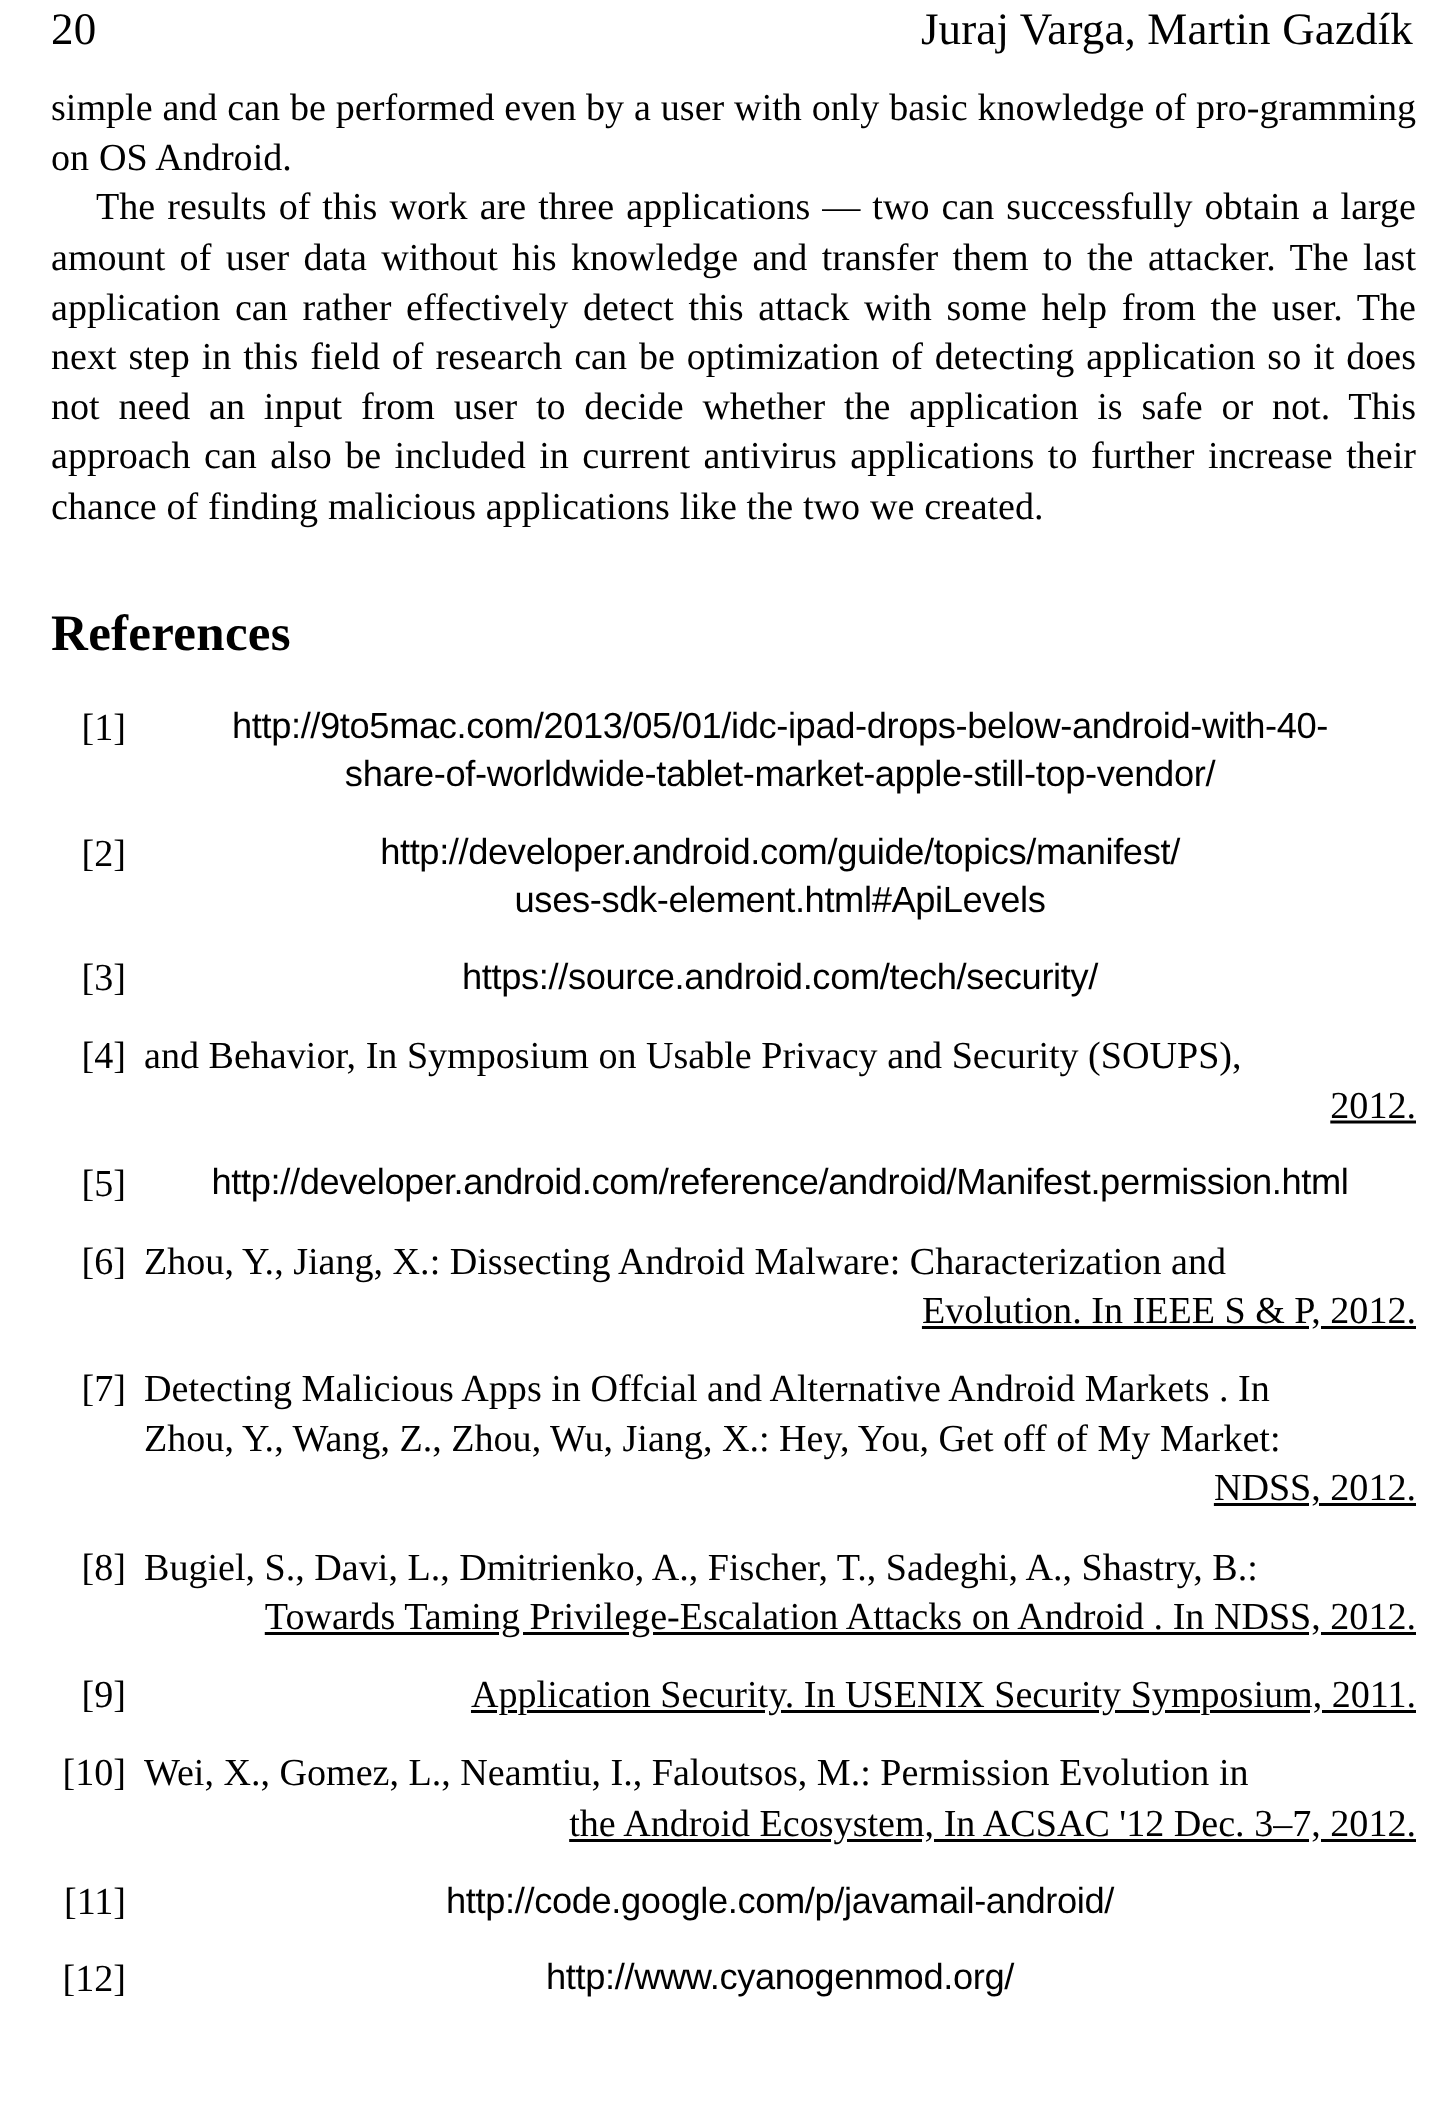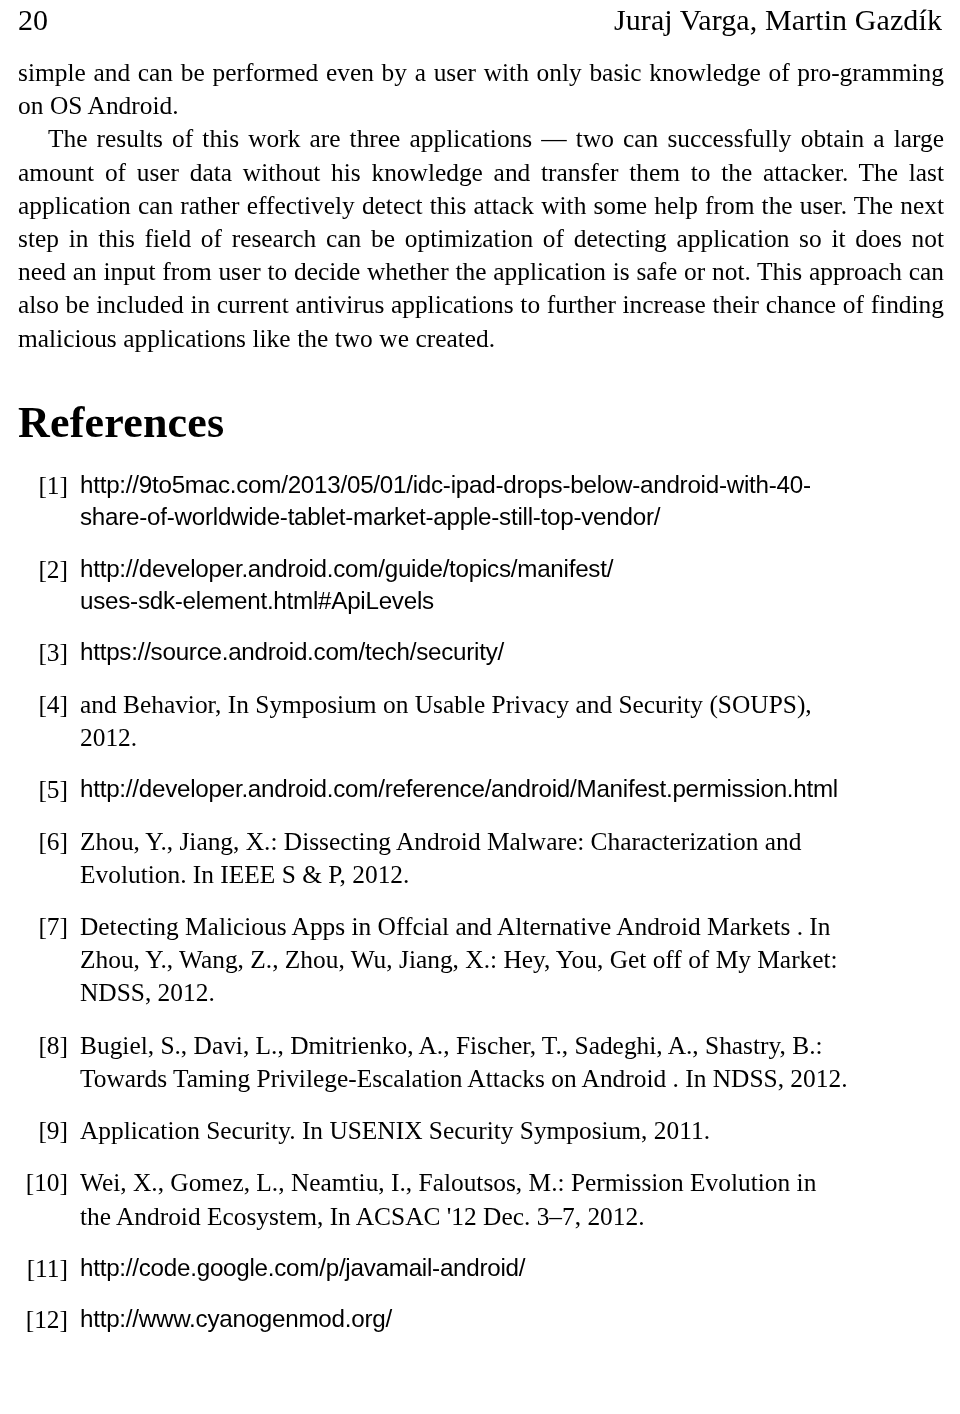--- a/index.html
+++ b/index.html
@@ -18,21 +18,21 @@
     -webkit-font-smoothing: antialiased;
   }
 
   .page {
     position: absolute;
     left: 0;
     top: 0;
     width: 960px;
     height: 1252px;
     box-sizing: border-box;
-    padding: 0 16px 0 18px;
+    padding: 0 16px 0 34px;
   }
 
   
   .running-head {
     display: flex;
     align-items: baseline;
     justify-content: space-between;
     height: 40px;
     font-size: 30px;
     line-height: 40px;
@@ -63,21 +63,21 @@
     text-indent: 0;
   }
   .body-block p.indent {
     text-indent: 30px;
   }
 
   
   .refs-heading {
     margin-top: 48px;
     margin-bottom: 0;
-    font-size: 44px;
+    font-size: 34px;
     line-height: 40px;
     font-weight: bold;
     letter-spacing: 0.2px;
   }
 
   
   .refs-list {
     margin-top: 26px;
     padding: 0;
     list-style: none;
@@ -109,29 +109,30 @@
   }
   .ref-body.serif {
     font-family: "Liberation Serif", "DejaVu Serif", serif;
     text-align: justify;
   }
   .ref-body.url {
     font-family: "Liberation Sans", "DejaVu Sans", sans-serif;
     font-size: 24.2px;
     line-height: 32.4px;
     letter-spacing: -0.25px;
-    text-align: left;
+    text-align: center;
     word-spacing: 0;
   }
   .ref-body.url .ln {
     display: block;
     white-space: nowrap;
   }
   .ref-body.serif .ln-last {
-    text-align: left;
+    text-align: right;
+    text-decoration: underline;
   }
 </style>
 </head>
 <body>
 
 <div class="page">
 
   <div class="running-head">
     <span class="folio">20</span>
     <span class="authors">Juraj Varga, Martin Gazdík</span>

